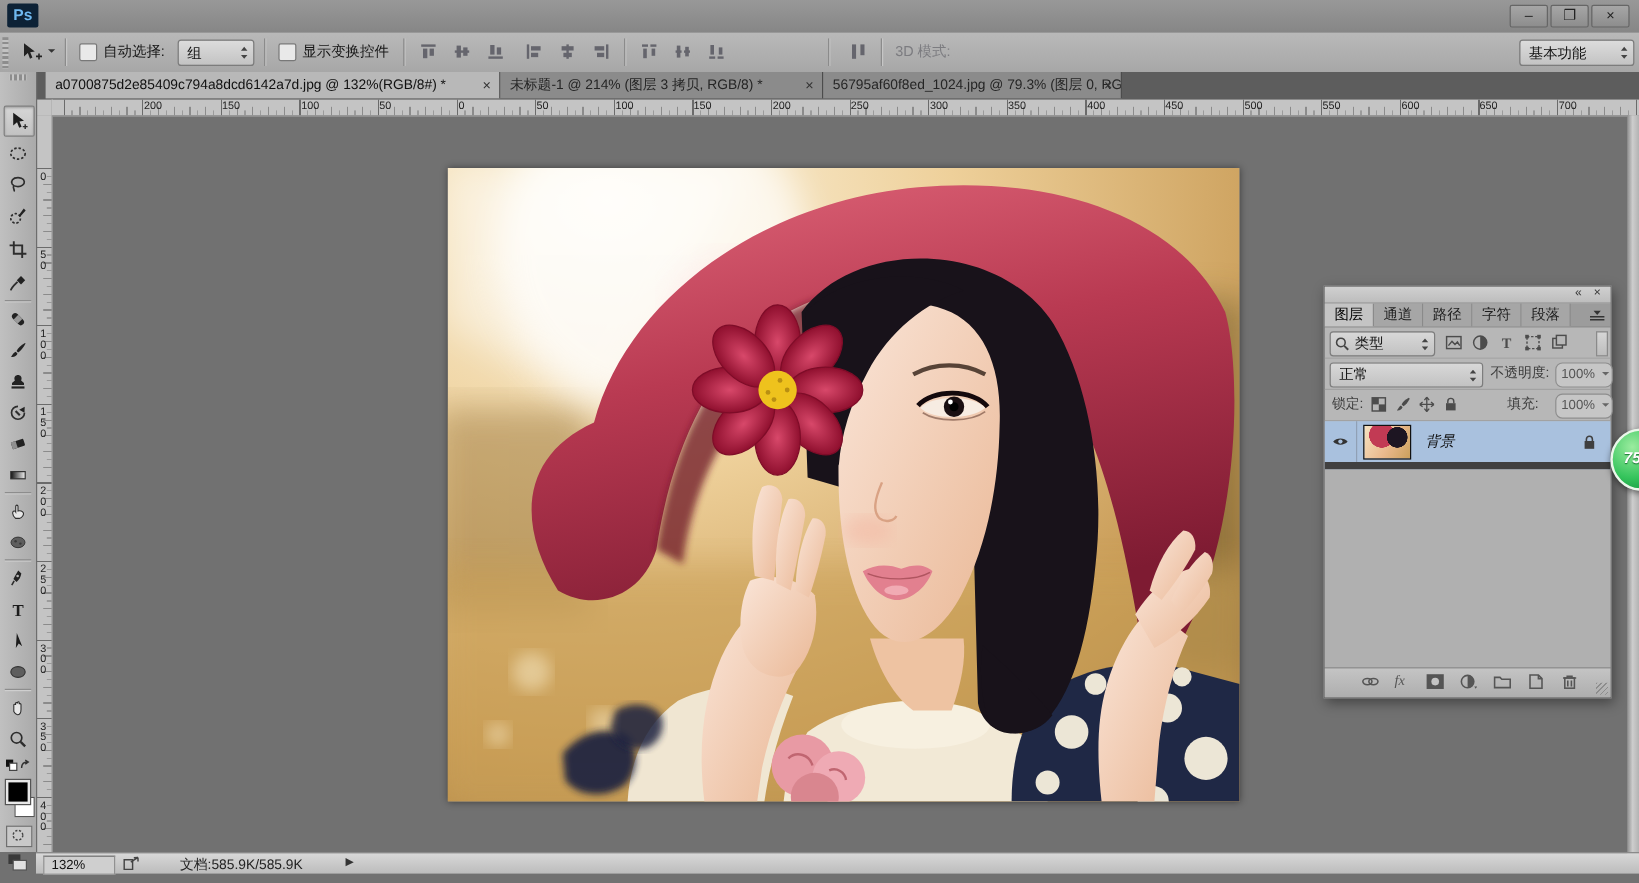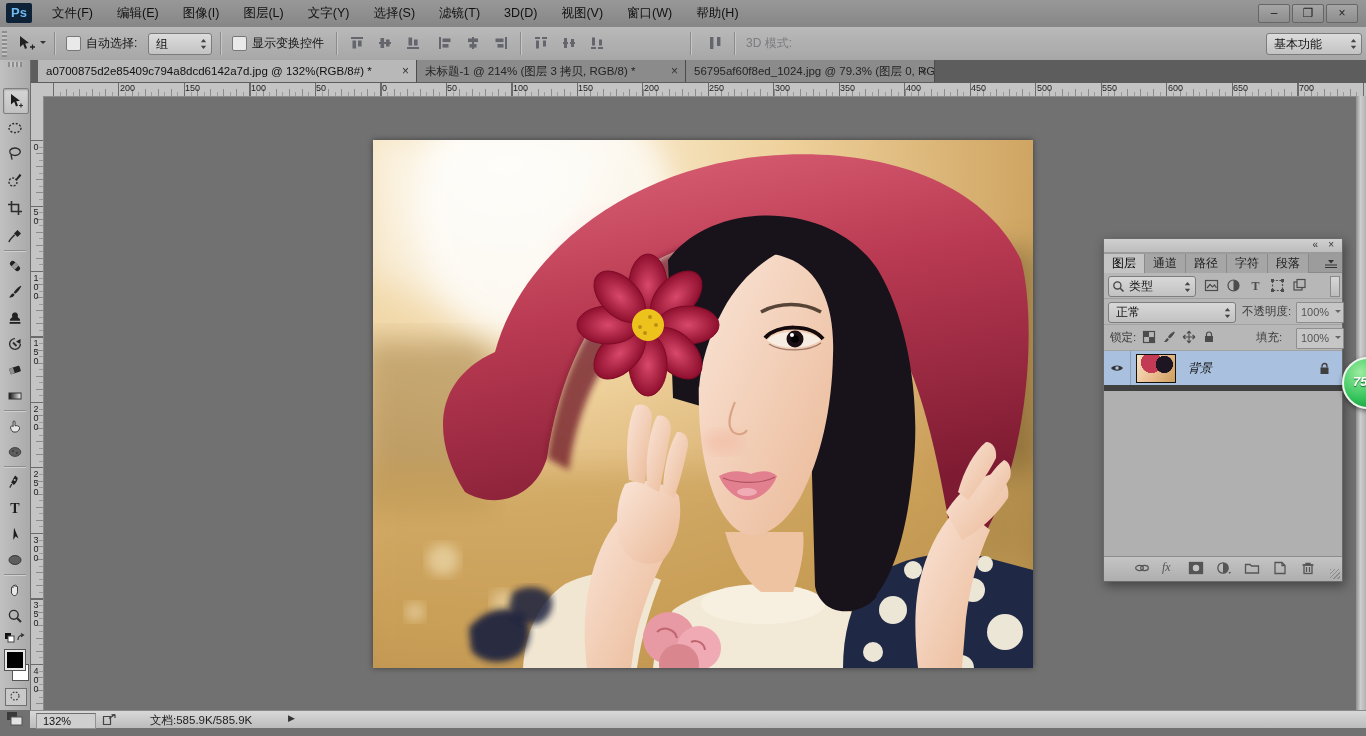--- a/index.html
+++ b/index.html
@@ -66,21 +66,21 @@
   
   .panel{left:1103px;top:238px;width:238px;background:#b5b5b5;border:1px solid #6a6a6a;box-shadow:2px 4px 10px rgba(0,0,0,.4)}
   .phead{position:relative;height:13px;background:linear-gradient(#d0d0d0,#bdbdbd);border-bottom:1px solid #9a9a9a;font-size:10px;color:#333}
   .ptabs{position:relative;height:19px;background:#9c9c9c;border-bottom:1px solid #8a8a8a;white-space:nowrap}
   .ptab{display:inline-block;height:19px;line-height:19px;padding:0 8px;font-size:12px;background:#a6a6a6;color:#1d1d1d;border-right:1px solid #8a8a8a}
   .ptab.on{background:#c4c4c4;color:#000}
   .prow{position:relative;height:25px;border-bottom:1px solid #a2a2a2;background:#b7b7b7}
   .pdd{position:absolute;top:3px;height:19px;background:linear-gradient(#d8d8d8,#c2c2c2);border:1px solid #7d7d7d;border-radius:3px;font-size:12px}
   .pdd .ddval{position:absolute;left:20px;top:0;line-height:19px}
   .plbl{position:absolute;top:0;font-size:11.5px;line-height:25px;color:#3c3c3c}
-  .pval{position:absolute;top:3px;width:42px;height:19px;background:#c6c6c6;border:1px solid #8e8e8e;border-radius:1px;
+  .pval{position:absolute;top:3px;width:42px;height:19px;background:#c6c6c6;border:1px solid #8e8e8e;border-radius:6px;
         font-size:11px;color:#555;line-height:19px;text-align:left;padding-left:4px}
   .pval .varrow{position:absolute;right:2px;top:7px;width:0;height:0;border:3px solid transparent;border-top-color:#666}
   .picon{position:absolute;top:5px;width:16px;height:16px}
   .picon svg{stroke:#4c4c4c;fill:none;stroke-width:1.2}
   .plist{position:relative;height:205px;background:#b0b0b0}
   .lrow{position:relative;height:34px;background:#a9c1de;border-bottom:6px solid #404040}
   .eyebox{position:absolute;left:0;top:0;width:26px;height:34px;border-right:1px solid #90a0b5}
   .thumb{position:absolute;left:32px;top:3px;width:38px;height:27px;border:1px solid #111;
     background:
       radial-gradient(circle at 72% 35%, #1d1522 0 26%, rgba(0,0,0,0) 27%),
@@ -105,23 +105,20 @@
   .ball span{position:absolute;left:9px;top:15px;text-shadow:0 1px 1px #116b2b}
   .canvasimg{left:373px;top:140px;width:660px;height:528px;box-shadow:0 0 6px rgba(0,0,0,.45)}
 </style>
 </head>
 <body>
 
 <div id="app">
 
   <div class="abs menubar">
     <div class="abs pslogo">Ps</div>
-    <div class="abs menuitems">
-      <span class="mi">文件(F)</span><span class="mi">编辑(E)</span><span class="mi">图像(I)</span><span class="mi">图层(L)</span><span class="mi">文字(Y)</span><span class="mi">选择(S)</span><span class="mi">滤镜(T)</span><span class="mi">3D(D)</span><span class="mi">视图(V)</span><span class="mi">窗口(W)</span><span class="mi">帮助(H)</span>
-    </div>
     <div class="abs winctl" style="right:76px">–</div>
     <div class="abs winctl" style="right:42px">❐</div>
     <div class="abs winctl" style="right:8px">×</div>
   </div>
 
   <div class="abs optbar">
     <div class="abs grip"></div>
     <div class="abs" style="left:16px;top:7px;width:22px;height:20px">
       <svg width="20" height="20" viewBox="0 0 20 20">
           <path d="M4 2 L4 13 L7.2 10.2 L9 15 L11 14 L9.2 9.6 L13 9 Z" fill="#222"></path>

